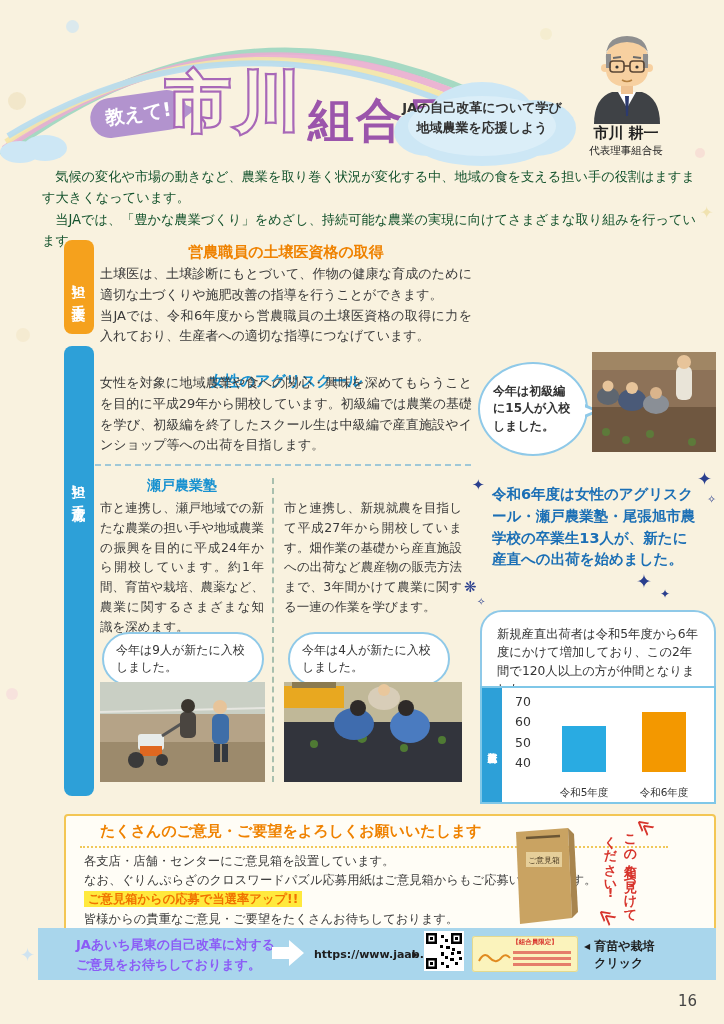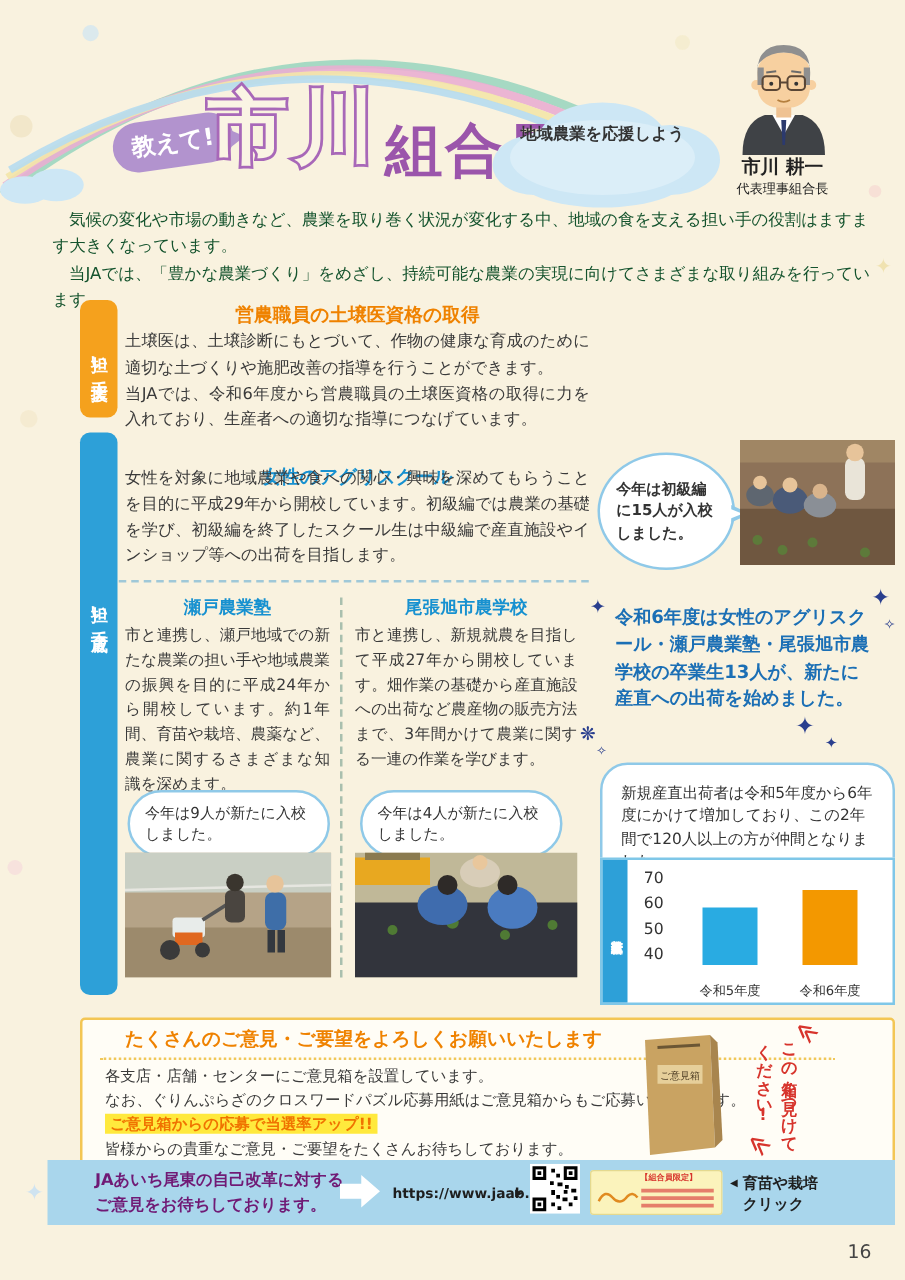--- a/index.html
+++ b/index.html
@@ -86,21 +86,21 @@
     border:2px solid #f3c654;border-radius:4px;box-sizing:border-box;}
   #opinion-title{position:absolute;left:100px;top:822px;font-size:15px;font-weight:bold;color:#ef8200;}
   #opinion-dots{position:absolute;left:80px;top:846px;width:588px;border-top:2px dotted #f0c85a;}
   .op-line{position:absolute;left:84px;font-size:12.3px;color:#3a3a3a;}
   #op-hl span{background:#ffe93d;color:#f07300;font-weight:bold;padding:1px 4px;}
   #find-text{position:absolute;left:596px;top:826px;height:100px;width:44px;writing-mode:vertical-rl;
     text-orientation:upright;color:#d7342c;font-weight:bold;font-size:13px;line-height:1.55;}
   .red-chevron{position:absolute;color:#d7342c;font-weight:bold;font-size:17px;transform:rotate(38deg);}
   
   #footer-bar{position:absolute;left:38px;top:928px;width:678px;height:52px;background:#a9d6ec;}
-  #footer-msg{position:absolute;left:76px;top:935px;font-size:13px;font-weight:bold;color:#701a75;line-height:1.55;}
+  #footer-msg{position:absolute;left:76px;top:935px;font-size:13px;font-weight:bold;color:#8b5cf6;line-height:1.55;}
   #footer-url{position:absolute;left:314px;top:948px;font-size:11px;font-weight:bold;color:#1e1e1e;}
   #url-arrow{position:absolute;left:412px;top:950px;font-size:8px;color:#1e1e1e;}
   #qr{position:absolute;left:424px;top:931px;}
   #badge{position:absolute;left:472px;top:936px;width:106px;height:36px;background:#fbf3bc;border-radius:3px;
     box-shadow:0 0 0 1px #e4d98f inset;}
   #badge-top{text-align:center;font-size:6.5px;color:#d7342c;font-weight:bold;margin-top:2px;padding-left:20px;}
   .badge-line{position:absolute;right:7px;height:2.5px;width:58px;background:#e06055;opacity:.8;}
   #click-note{position:absolute;left:584px;top:938px;font-size:12px;font-weight:bold;color:#1e1e1e;line-height:1.4;display:flex;}
   #click-note .tri{font-size:8px;margin-right:4px;margin-top:3px;}
   #page-num{position:absolute;left:678px;top:992px;font-size:15px;color:#444;}
@@ -140,20 +140,21 @@
   <div id="title-solid">組合長</div>
 
   <svg class="abs" style="left:386px;top:66px;" width="192" height="104" viewBox="0 0 192 104">
     <ellipse cx="42" cy="66" rx="34" ry="24" fill="#cde7f5"></ellipse>
     <ellipse cx="96" cy="48" rx="52" ry="32" fill="#cde7f5"></ellipse>
     <ellipse cx="150" cy="62" rx="40" ry="28" fill="#cde7f5"></ellipse>
     <ellipse cx="96" cy="74" rx="70" ry="26" fill="#cde7f5"></ellipse>
     <ellipse cx="96" cy="60" rx="74" ry="30" fill="#dbeef8"></ellipse>
   </svg>
   <div id="cloud-text">
+    <div>JAの自己改革について学び</div>
     <div>地域農業を応援しよう</div>
   </div>
 
   <svg class="abs" style="left:582px;top:26px;" width="90" height="98" viewBox="0 0 90 98">
     <path d="M12,98 Q12,72 30,66 L60,66 Q78,72 78,98 Z" fill="#3f4246"></path>
     <polygon points="36,66 45,82 54,66" fill="#ffffff"></polygon>
     <polygon points="43,70 47,70 46,90 44,90" fill="#2c3a6e"></polygon>
     <rect x="39" y="54" width="12" height="14" fill="#efc292"></rect>
     <rect x="24" y="16" width="42" height="44" rx="16" fill="#f7d0a0"></rect>
     <circle cx="23" cy="42" r="4" fill="#f7d0a0"></circle>
@@ -227,21 +228,20 @@
       <circle cx="62" cy="78" r="6" fill="#3a3a3a"></circle>
     <line x1="62" y1="54" x2="84" y2="40" stroke="#555" stroke-width="3"></line>
     <rect x="80" y="30" width="16" height="26" rx="5" fill="#4a4540"></rect>
     <circle cx="88" cy="24" r="7" fill="#3a352e"></circle>
     <rect x="112" y="32" width="17" height="30" rx="6" fill="#3e6ea8"></rect>
     <circle cx="120" cy="25" r="7" fill="#e7c49a"></circle>
     <rect x="114" y="62" width="6" height="18" fill="#33383f"></rect>
       <rect x="122" y="62" width="6" height="18" fill="#33383f"></rect>
   </svg>
 
-  <div class="col-title" style="left:284px;top:477px;width:178px;">尾張旭市農学校</div>
   <div class="col-body" style="left:284px;top:498px;width:178px;">市と連携し、新規就農を目指して平成27年から開校しています。畑作業の基礎から産直施設への出荷など農産物の販売方法まで、3年間かけて農業に関する一連の作業を学びます。</div>
   <div id="bubble-owari" class="bubble school-bubble">今年は4人が新たに入校しました。</div>
   <svg class="photo" style="left:284px;top:682px;" width="178" height="100" viewBox="0 0 178 100" preserveAspectRatio="none">
     <rect width="178" height="100" fill="#c0b898"></rect>
     <rect x="0" y="4" width="60" height="22" fill="#e8a820"></rect>
     <rect x="8" y="0" width="44" height="6" fill="#8a7a50"></rect>
     <rect y="40" width="178" height="60" fill="#32343c"></rect>
     <circle cx="30" cy="62" r="4" fill="#4f7a34"></circle>
       <circle cx="78" cy="56" r="5" fill="#4f7a34"></circle>
     <circle cx="120" cy="66" r="4" fill="#4f7a34"></circle>

